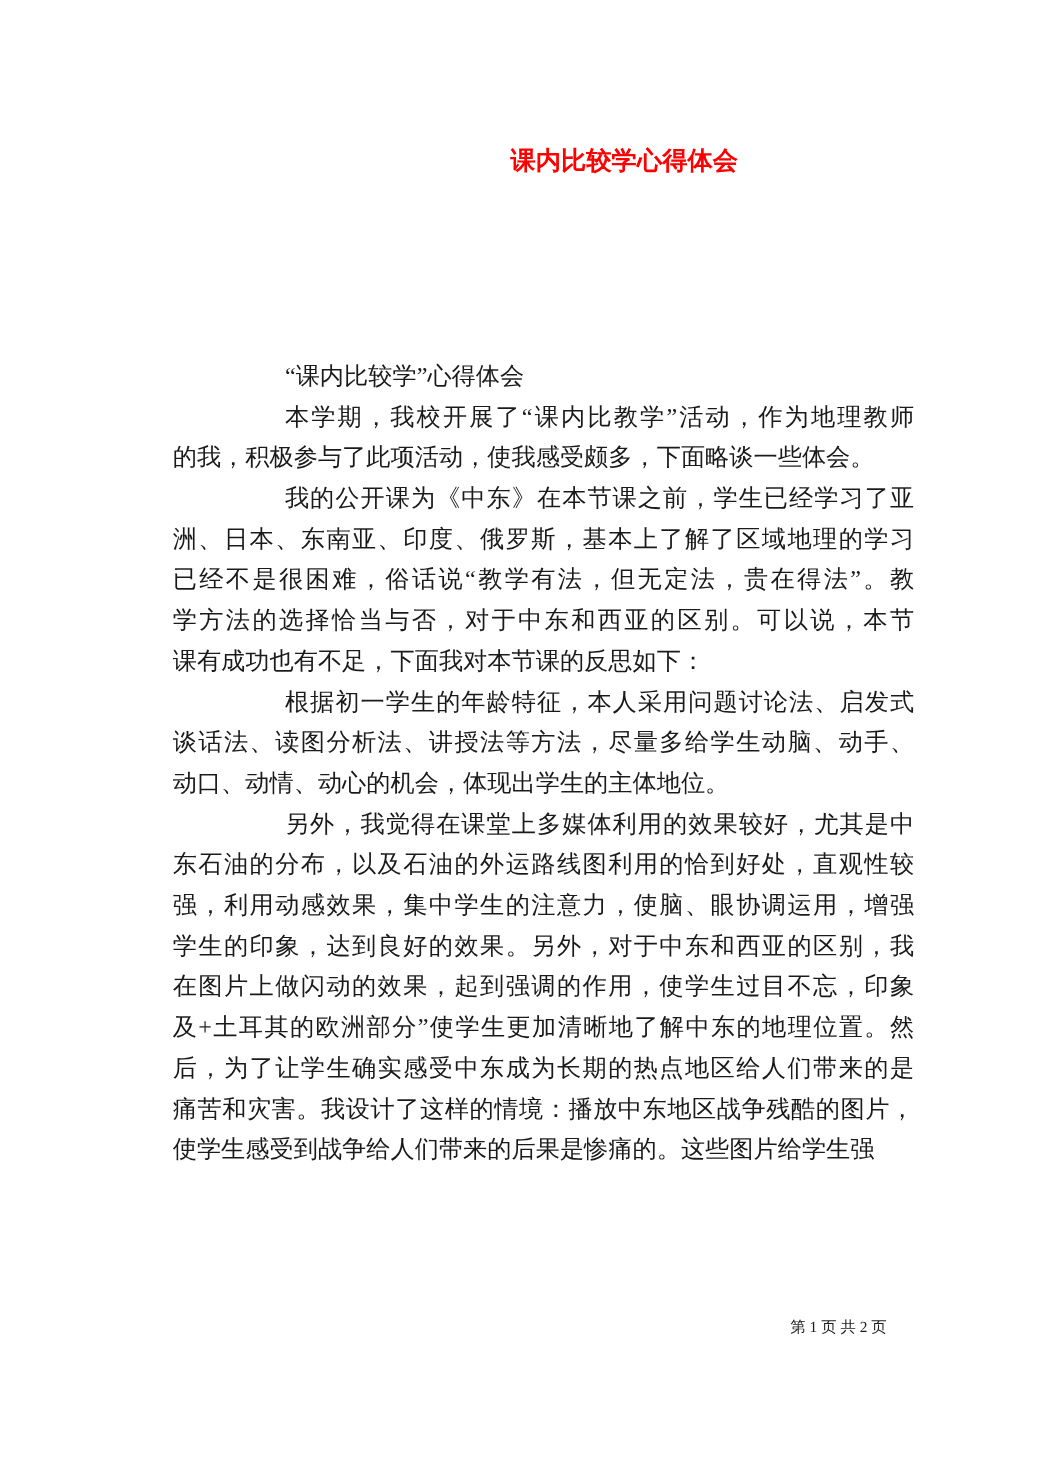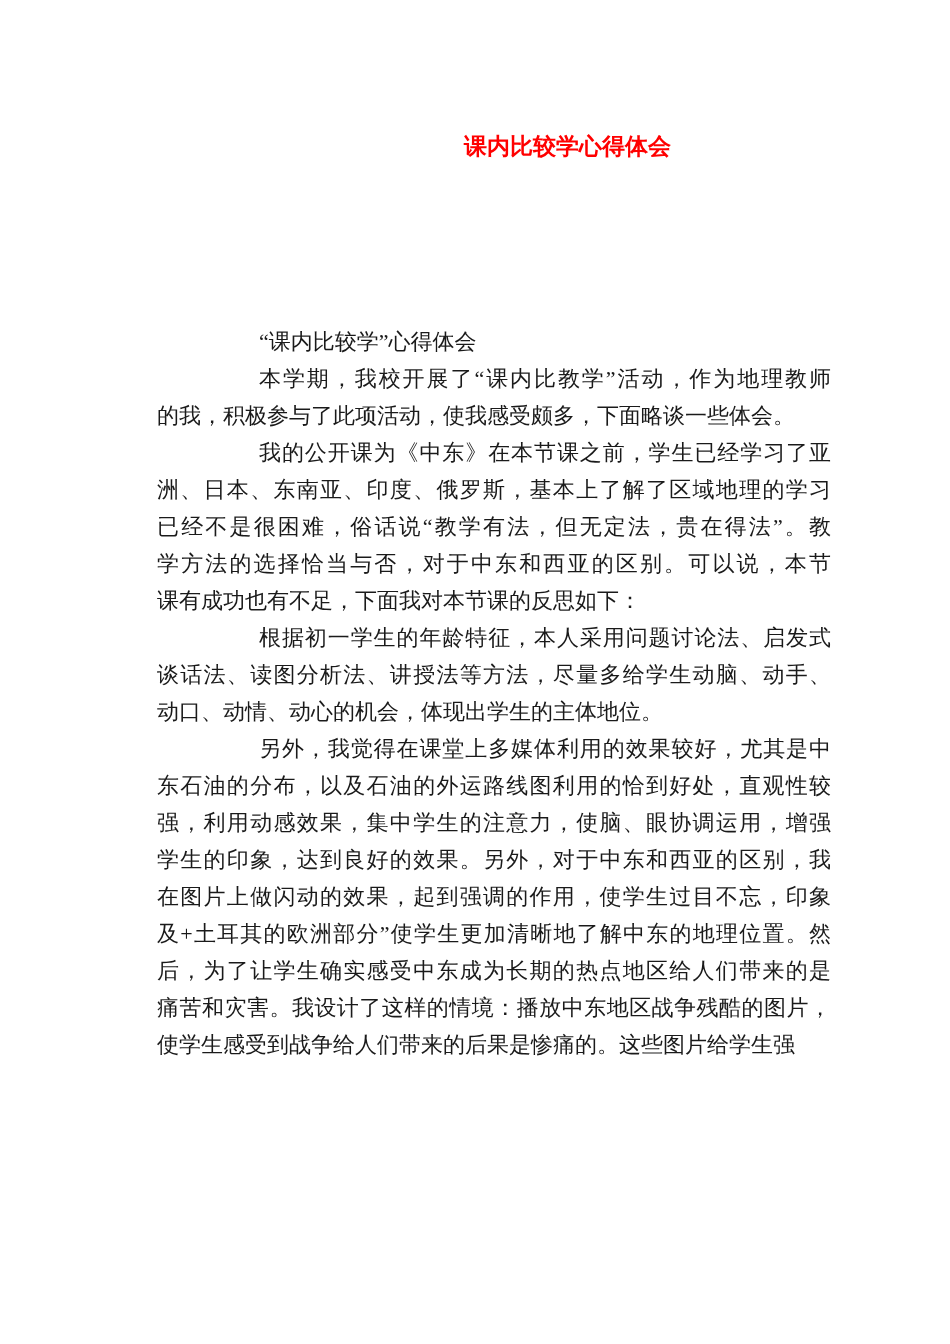--- a/index.html
+++ b/index.html
@@ -83,13 +83,14 @@
       <div class="line stretch">东石油的分布，以及石油的外运路线图利用的恰到好处，直观性较</div>
       <div class="line stretch">强，利用动感效果，集中学生的注意力，使脑、眼协调运用，增强</div>
       <div class="line stretch">学生的印象，达到良好的效果。另外，对于中东和西亚的区别，我</div>
       <div class="line stretch">在图片上做闪动的效果，起到强调的作用，使学生过目不忘，印象</div>
       <div class="line stretch">及+土耳其的欧洲部分”使学生更加清晰地了解中东的地理位置。然</div>
       <div class="line stretch">后，为了让学生确实感受中东成为长期的热点地区给人们带来的是</div>
       <div class="line stretch">痛苦和灾害。我设计了这样的情境：播放中东地区战争残酷的图片，</div>
       <div class="line">使学生感受到战争给人们带来的后果是惨痛的。这些图片给学生强</div>
     </div>
 
+  <div class="doc-footer">第 1 页 共 2 页</div>
 </div>
 
 </body></html>

